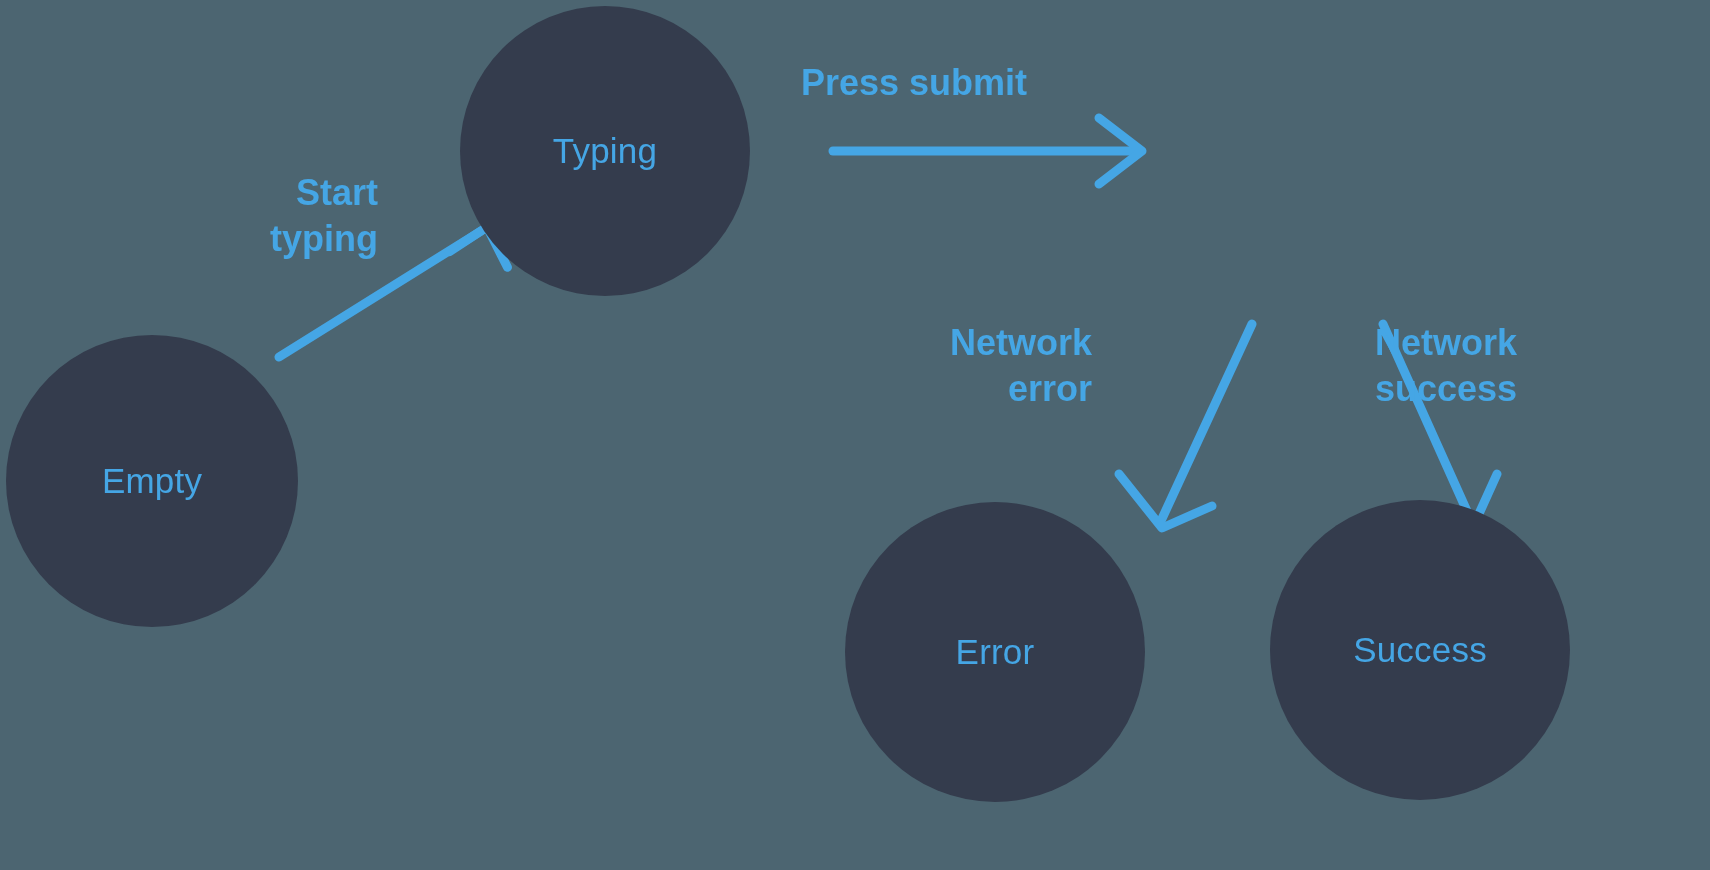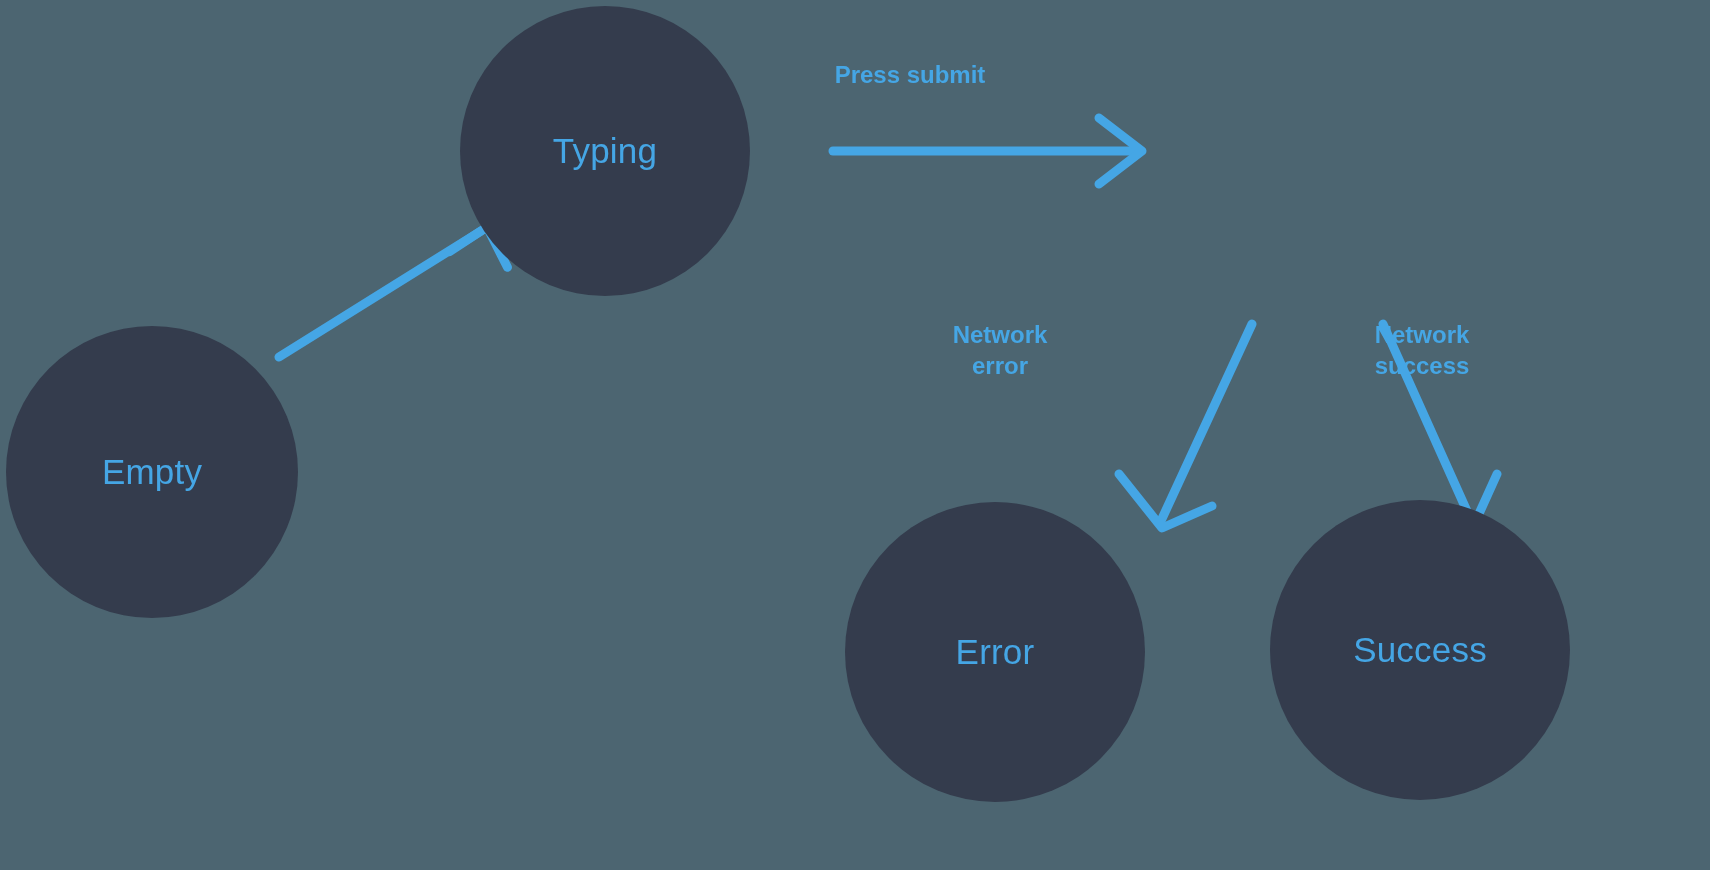--- a/index.html
+++ b/index.html
@@ -36,29 +36,29 @@
     font-weight: 400;
     letter-spacing: 0.2px;
     line-height: 1.15;
     text-align: center;
     white-space: nowrap;
     user-select: none;
   }
   .edge-label {
     position: absolute;
     color: #45a6e5;
-    font-size: 24px;
+    font-size: 36px;
     font-weight: 700;
     line-height: 1.28;
-    text-align: center;
+    text-align: right;
     white-space: pre-line;
     user-select: none;
   }
   
-  #node-empty      { left: 6px;    top: 326px; width: 292px; height: 292px; }
+  #node-empty      { left: 6px;    top: 335px; width: 292px; height: 292px; }
   #node-typing     { left: 460px;  top: 6px;   width: 290px; height: 290px; }
   #node-submitting { left: 1068px; top: 4px;   width: 294px; height: 294px; }
   #node-error      { left: 845px;  top: 502px; width: 300px; height: 300px; }
   #node-success    { left: 1270px; top: 500px; width: 300px; height: 300px; }
 
   
   #label-start-typing   { left: 228px;  top: 170px; width: 150px; }
   #label-press-submit   { left: 793px;  top: 60px;  width: 234px; }
   #label-network-error  { left: 908px;  top: 320px; width: 184px; }
   #label-network-success{ left: 1327px; top: 320px; width: 190px; }
@@ -101,20 +101,22 @@
 
 
   <div class="node" id="node-error">
     <span class="node-label">Error</span>
   </div>
 
   <div class="node" id="node-success">
     <span class="node-label">Success</span>
   </div>
 
+  <div class="edge-label" id="label-start-typing">Start
+typing</div>
 
   <div class="edge-label" id="label-press-submit">Press submit</div>
 
   <div class="edge-label" id="label-network-error">Network
 error</div>
 
   <div class="edge-label" id="label-network-success">Network
 success</div>
 
 </div>

